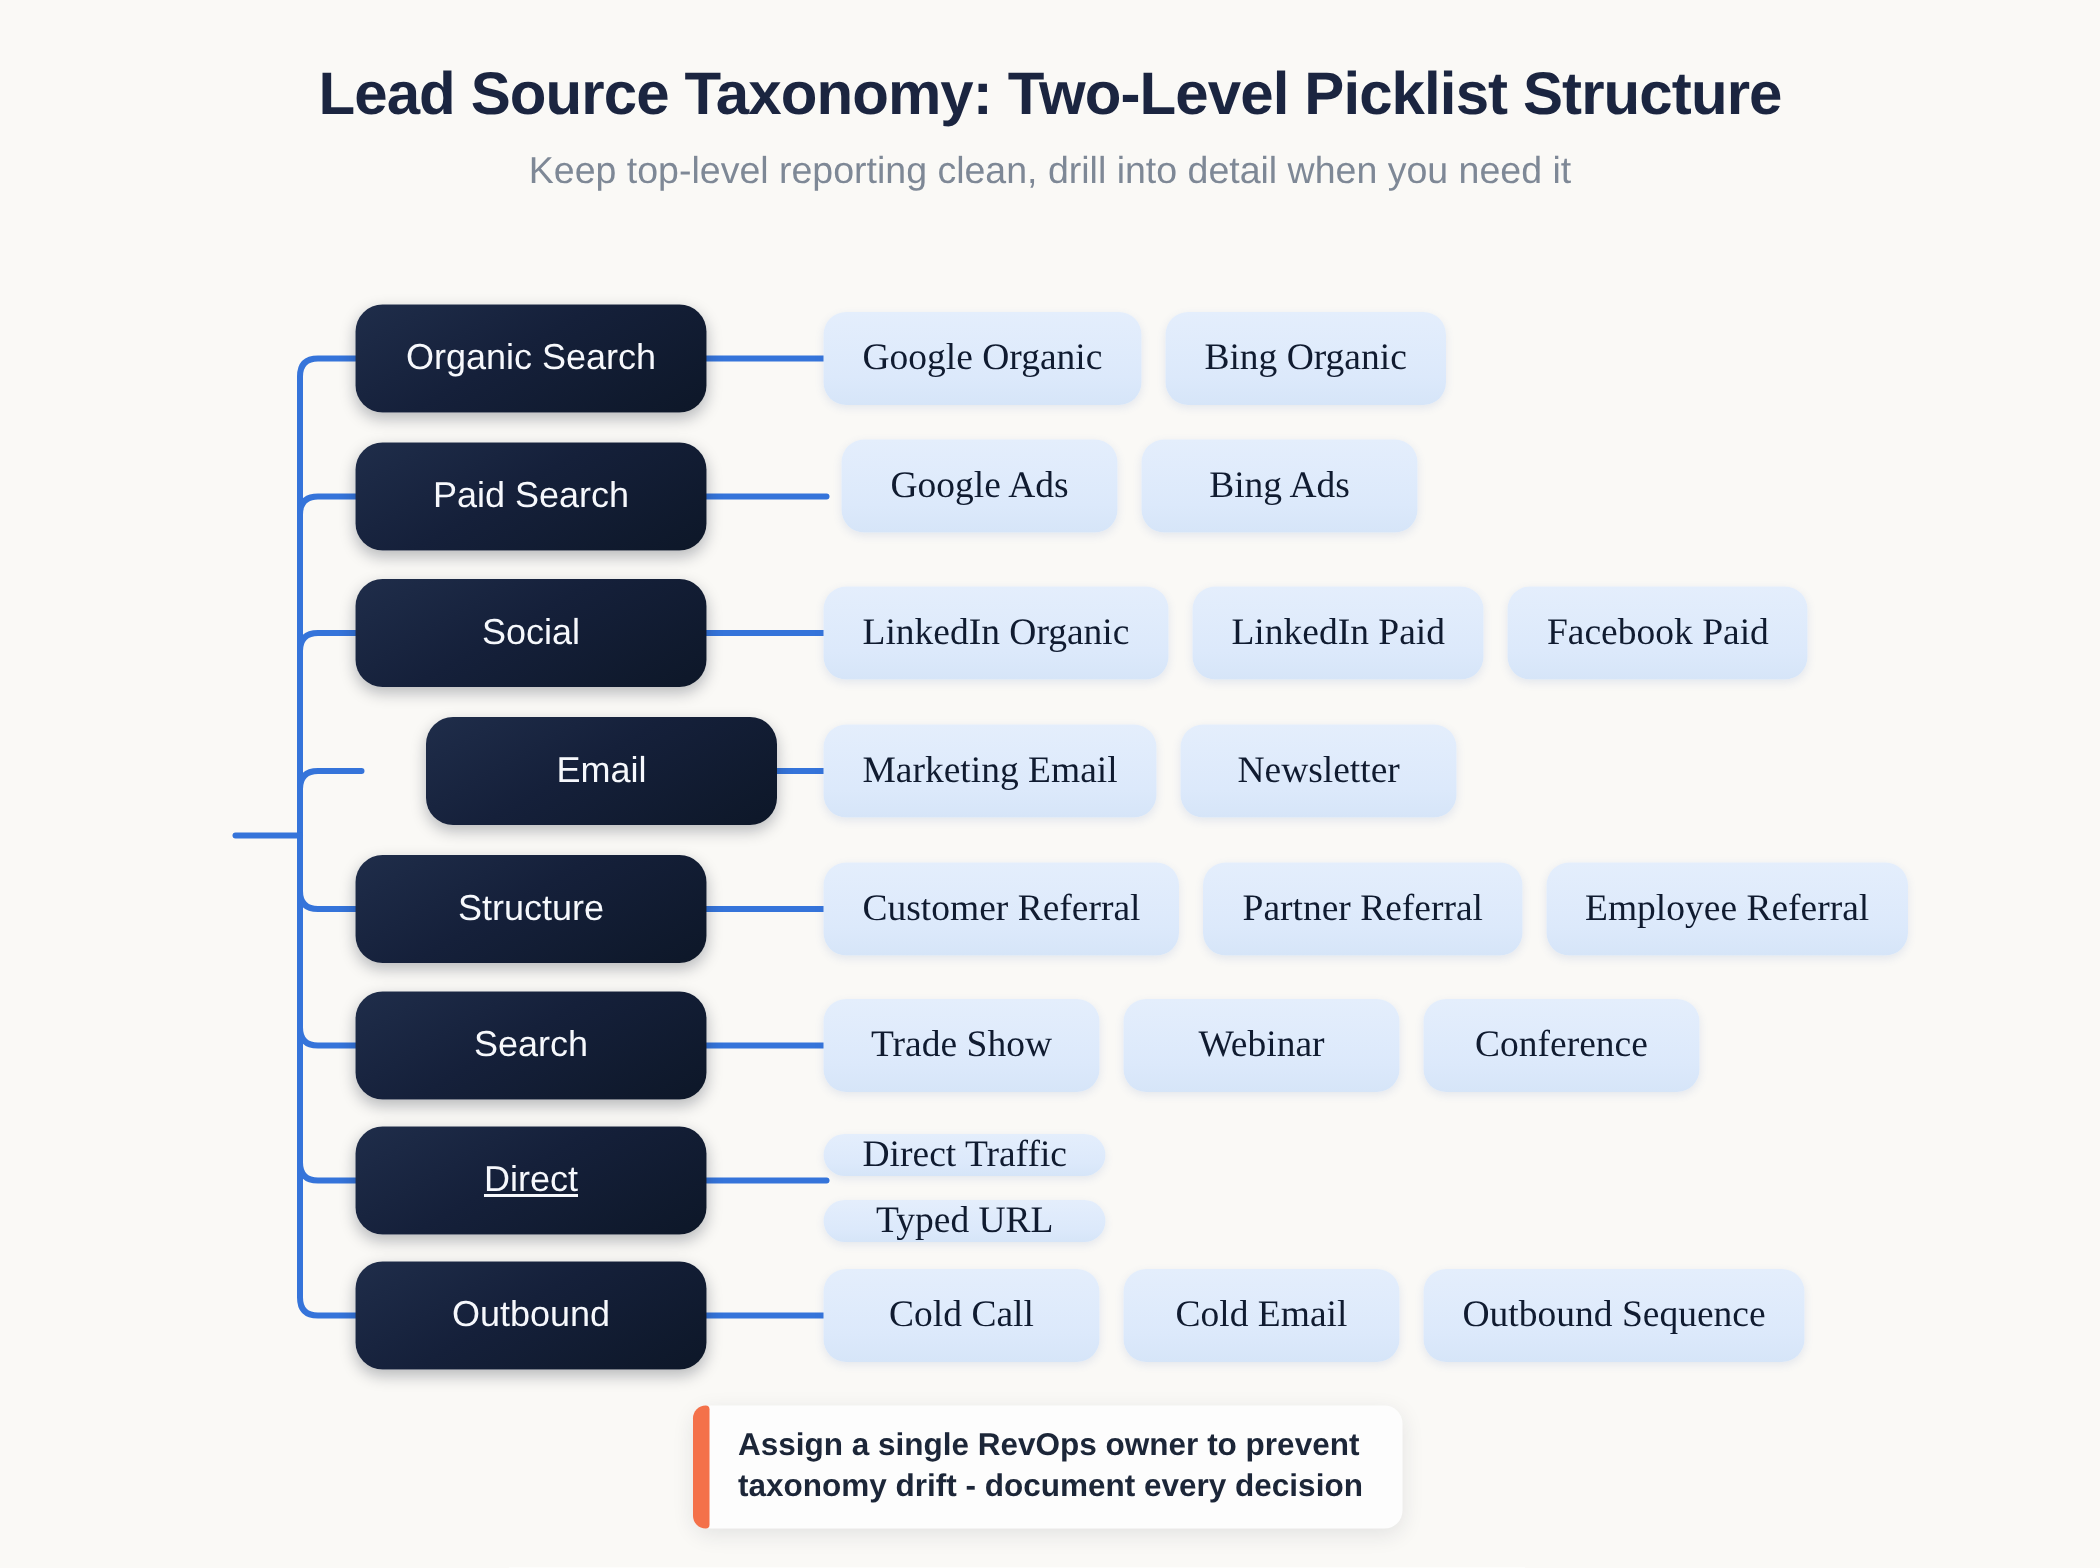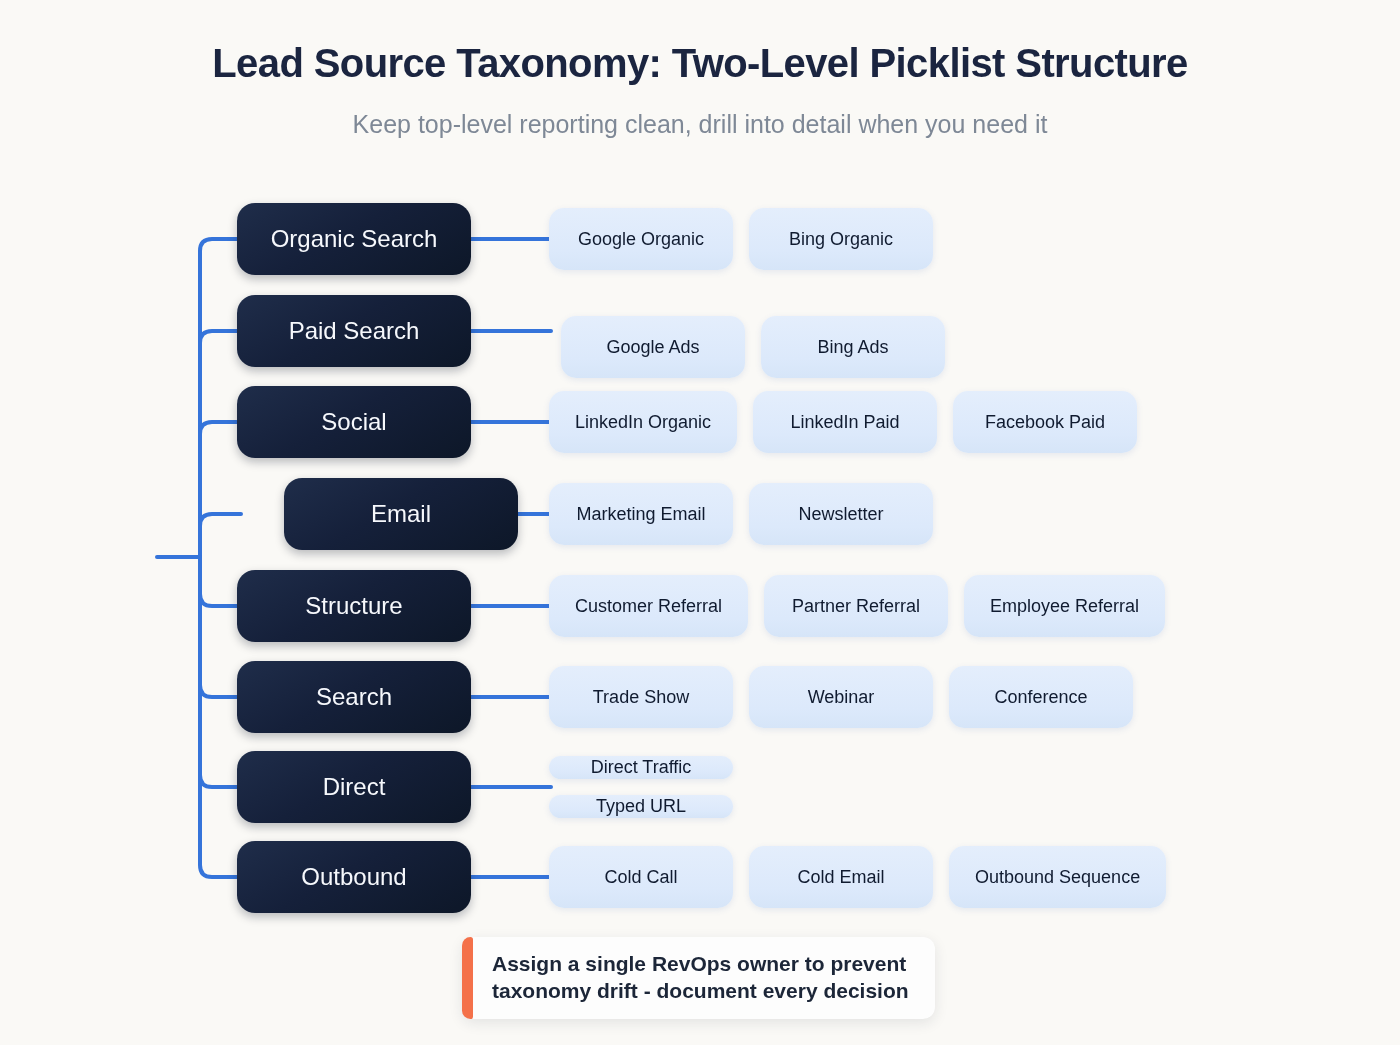--- a/index.html
+++ b/index.html
@@ -23,21 +23,21 @@
     overflow:hidden;
   }
   header{position:absolute;top:0;left:0;width:100%;text-align:center;}
   h1{
     margin:40px 0 0 0;
     font-size:40px;line-height:1.15;
     font-weight:800;letter-spacing:-0.6px;
     color:var(--title);
   }
   .subtitle{
-    margin:24px 0 0 0;
+    margin:14px 0 0 0;
     font-size:25px;font-weight:400;
     color:var(--subtitle);
   }
   #diagram{position:absolute;inset:0;}
   #connectors{
     position:absolute;left:0;top:0;width:1400px;height:1045px;
     z-index:0;
   }
   .parent-node{
     position:absolute;left:237px;width:234px;height:72px;
@@ -57,22 +57,23 @@
   }
   .child-node{
     box-sizing:border-box;
     min-width:184px;height:62px;
     padding:0 26px;
     display:flex;align-items:center;justify-content:center;
     background:linear-gradient(180deg,#e4eefc 0%,var(--child-bg) 70%,#d6e5f8 100%);
     border-radius:15px;
     box-shadow:0 2px 6px rgba(70,110,180,0.12);
     color:var(--child-text);
-    font-size:18px;font-weight:500;
+    font-size:25px;font-weight:500;
     white-space:nowrap;
+    font-family:Liberation Serif, serif;
   }
   .note{
     position:absolute;left:462px;top:937px;
     background:var(--card);
     border-radius:12px;
     box-shadow:0 4px 14px rgba(25,35,60,0.10);
     padding:14px 26px 14px 30px;
     z-index:2;
   }
   .note-bar{
@@ -116,21 +117,21 @@
         <path d="M 470 877 H 551" fill="none" stroke="#3574da" stroke-width="4" stroke-linecap="round"></path>
         <path d="M 157 557 H 200" fill="none" stroke="#3574da" stroke-width="4" stroke-linecap="round"></path>
       </svg>
 
     <div class="parent-node" style="top: 203px;">Organic Search</div>
       <div class="children-row" style="top: 208px;">
         <div class="child-node">Google Organic</div>
         <div class="child-node">Bing Organic</div>
       </div>
       <div class="parent-node" style="top: 295px;">Paid Search</div>
-      <div class="children-row" style="top: 316px; padding-left: 12px;">
+      <div class="children-row" style="top: 293px; padding-left: 12px;">
         <div class="child-node">Google Ads</div>
         <div class="child-node">Bing Ads</div>
       </div>
       <div class="parent-node" style="top: 386px;">Social</div>
       <div class="children-row" style="top: 391px;">
         <div class="child-node">LinkedIn Organic</div>
         <div class="child-node">LinkedIn Paid</div>
         <div class="child-node">Facebook Paid</div>
       </div>
       <div class="parent-node" style="top: 478px; margin-left: 47px;">Email</div>
@@ -143,21 +144,21 @@
         <div class="child-node">Customer Referral</div>
         <div class="child-node">Partner Referral</div>
         <div class="child-node">Employee Referral</div>
       </div>
       <div class="parent-node" style="top: 661px;">Search</div>
       <div class="children-row" style="top: 666px;">
         <div class="child-node">Trade Show</div>
         <div class="child-node">Webinar</div>
         <div class="child-node">Conference</div>
       </div>
-      <div class="parent-node" style="top: 751px;">Direct</div>
+      <div class="parent-node" style="top: 751px; text-decoration: underline;">Direct</div>
       <div class="children-row" style="top: 756px; flex-direction: column;">
         <div class="child-node">Direct Traffic</div>
         <div class="child-node">Typed URL</div>
       </div>
       <div class="parent-node" style="top: 841px;">Outbound</div>
       <div class="children-row" style="top: 846px;">
         <div class="child-node">Cold Call</div>
         <div class="child-node">Cold Email</div>
         <div class="child-node">Outbound Sequence</div>
       </div>

